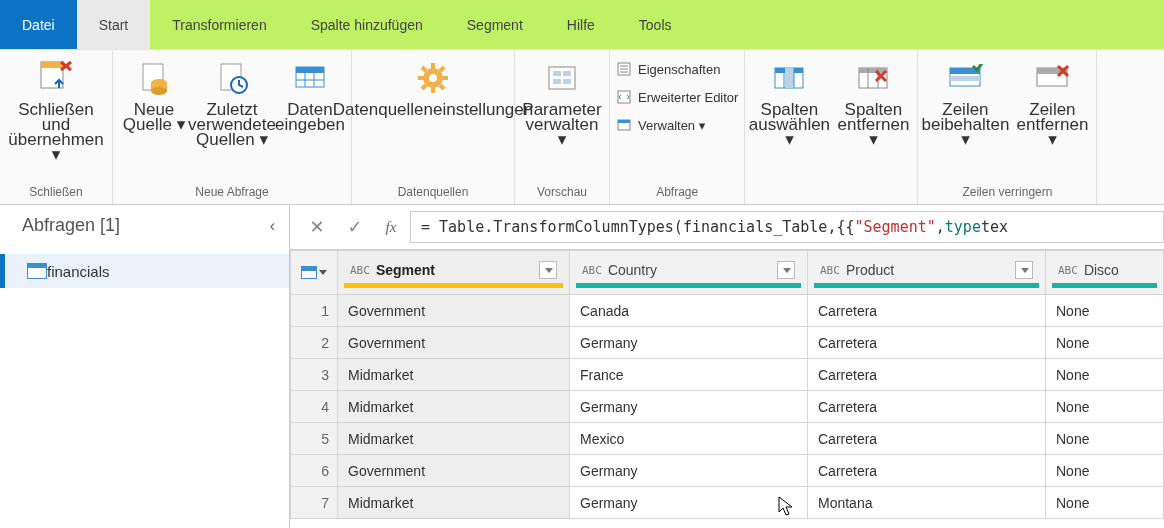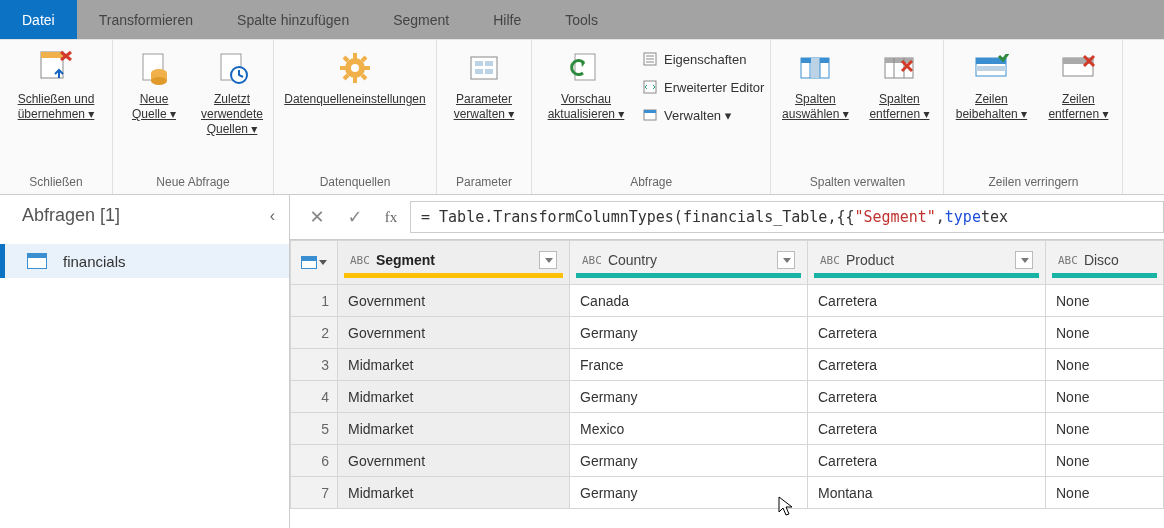--- a/index.html
+++ b/index.html
@@ -10,22 +10,22 @@
     background: #fff;
     width: 1164px;
     height: 528px;
     overflow: hidden;
     position: relative;
   }
 
   
   .menu-tabs {
     display: flex;
-    height: 40px;
-    background: #a3a3a3;
+    height: 50px;
+    background: #bef264;
     border-bottom: 1px solid #e4e4e4;
     align-items: stretch;
   }
   .menu-tab {
     padding: 0 22px;
     display: flex;
     align-items: center;
     font-size: 14px;
     color: #444;
     cursor: pointer;
@@ -74,24 +74,23 @@
   .ribbon-btn .icon-slot {
     width: 40px;
     height: 40px;
     display: flex;
     align-items: center;
     justify-content: center;
     margin-bottom: 4px;
   }
   .ribbon-btn .lbl {
     text-align: center;
-    font-size: 12px;
+    font-size: 17px;
     line-height: 15px;
     color: #333;
-    text-decoration: underline;
   }
   .ribbon-col {
     display: flex;
     flex-direction: column;
     justify-content: flex-start;
     gap: 6px;
     padding-top: 4px;
     text-align: right;
   }
   .ribbon-mini {
@@ -138,21 +137,21 @@
   }
   .collapse-chevron {
     font-size: 16px;
     color: #666;
     cursor: pointer;
   }
   .query-list { padding: 8px 0; }
   .query-item {
     display: flex;
     align-items: center;
-    gap: 16px;
+    gap: 0;
     height: 34px;
     padding: 0 22px;
     font-size: 15px;
     color: #333;
     border-left: 5px solid #0b72c4;
     background: #e9f2fa;
     cursor: pointer;
   }
 
   
@@ -172,40 +171,41 @@
     gap: 4px;
   }
   .fbar-btn {
     width: 34px; height: 32px;
     display: flex; align-items: center; justify-content: center;
     color: #888;
     font-size: 18px;
     cursor: pointer;
   }
   .fx-label {
+    font-style: italic;
     font-family: "Segoe UI", serif;
     color: #666;
     font-size: 15px;
     width: 30px;
     text-align: center;
   }
   .formula-input {
     flex: 1;
     border: 1px solid #ccc;
     height: 32px;
     padding: 0 10px;
     font-family: Consolas, monospace;
     font-size: 15px;
     white-space: nowrap;
     overflow: hidden;
     display: flex;
     align-items: center;
   }
   .tok-str { color: #c0322f; }
-  .tok-kw  { color: #1d4ed8; }
+  .tok-kw  { color: #0f766e; }
 
   
   .grid-wrap {
     flex: 1;
     overflow: hidden;
     border-top: 1px solid #ccc;
   }
   table.grid {
     border-collapse: collapse;
     width: 100%;
@@ -291,20 +291,21 @@
       linear-gradient(#3b8fd0,#3b8fd0) 0 0/100% 4px no-repeat,
       linear-gradient(#fff,#fff);
     border: 1px solid #3b8fd0;
   }
 </style>
 </head>
 <body>
 
 <div class="menu-tabs">
   <div class="menu-tab file">Datei</div>
+  <div class="menu-tab active">Start</div>
   <div class="menu-tab">Transformieren</div>
   <div class="menu-tab">Spalte hinzufügen</div>
   <div class="menu-tab">Segment</div>
   <div class="menu-tab">Hilfe</div>
   <div class="menu-tab">Tools</div>
 </div>
 
 <div class="ribbon">
 
   <div class="ribbon-group">
@@ -340,20 +341,32 @@
       </div>
       <div class="ribbon-btn">
         <div class="icon-slot">
           <svg width="34" height="34" viewBox="0 0 34 34">
             <rect x="6" y="3" width="20" height="26" fill="#fff" stroke="#999"></rect>
             <circle cx="24" cy="24" r="8" fill="#fff" stroke="#1565c0" stroke-width="2"></circle>
             <path d="M24 19 L24 24 L28 26" stroke="#1565c0" stroke-width="2" fill="none"></path>
           </svg>
         </div>
         <div class="lbl">Zuletzt verwendete Quellen ▾</div>
+      </div>
+      <div class="ribbon-btn">
+        <div class="icon-slot">
+          <svg width="34" height="30" viewBox="0 0 34 30">
+            <rect x="3" y="4" width="28" height="20" fill="#fff" stroke="#3b8fd0"></rect>
+            <rect x="3" y="4" width="28" height="6" fill="#3b8fd0"></rect>
+            <line x1="12" y1="4" x2="12" y2="24" stroke="#3b8fd0"></line>
+            <line x1="21" y1="4" x2="21" y2="24" stroke="#3b8fd0"></line>
+            <line x1="3" y1="17" x2="31" y2="17" stroke="#3b8fd0"></line>
+          </svg>
+        </div>
+        <div class="lbl">Daten eingeben</div>
       </div>
     </div>
     <div class="ribbon-group-label">Neue Abfrage</div>
   </div>
 
   <div class="ribbon-group">
     <div class="ribbon-group-body">
       <div class="ribbon-btn" style="width:150px">
         <div class="icon-slot">
           <svg width="34" height="34" viewBox="0 0 34 34">
@@ -385,35 +398,25 @@
             <rect x="4" y="4" width="26" height="22" fill="#fff" stroke="#888"></rect>
             <rect x="8" y="8" width="8" height="5" fill="#bcd3e6"></rect>
             <rect x="8" y="16" width="8" height="5" fill="#bcd3e6"></rect>
             <rect x="18" y="8" width="8" height="5" fill="#bcd3e6"></rect>
             <rect x="18" y="16" width="8" height="5" fill="#bcd3e6"></rect>
           </svg>
         </div>
         <div class="lbl">Parameter verwalten ▾</div>
       </div>
     </div>
-    <div class="ribbon-group-label">Parameter</div>
+    <div class="ribbon-group-label">Vorschau</div>
   </div>
 
   <div class="ribbon-group">
     <div class="ribbon-group-body">
-      <div class="ribbon-btn" style="width:96px">
-        <div class="icon-slot">
-          <svg width="34" height="34" viewBox="0 0 34 34">
-            <rect x="6" y="3" width="20" height="26" fill="#fff" stroke="#999"></rect>
-            <path d="M14 22 A7 7 0 1 1 15 12" fill="none" stroke="#2e8b3d" stroke-width="3"></path>
-            <path d="M12 10 L16 12 L13 16 Z" fill="#2e8b3d"></path>
-          </svg>
-        </div>
-        <div class="lbl">Vorschau aktualisieren ▾</div>
-      </div>
       <div class="ribbon-col">
         <div class="ribbon-mini">
           <svg width="16" height="16" viewBox="0 0 16 16">
               <rect x="2" y="2" width="12" height="12" fill="#fff" stroke="#888"></rect>
               <line x1="4" y1="5" x2="12" y2="5" stroke="#888"></line>
               <line x1="4" y1="8" x2="12" y2="8" stroke="#888"></line>
               <line x1="4" y1="11" x2="12" y2="11" stroke="#888"></line>
             </svg>
           <span>Eigenschaften</span>
         </div>
@@ -456,21 +459,20 @@
             <rect x="3" y="5" width="28" height="20" fill="#fff" stroke="#888"></rect>
             <rect x="3" y="5" width="28" height="5" fill="#aaa"></rect>
             <line x1="12" y1="5" x2="12" y2="25" stroke="#888"></line>
             <line x1="22" y1="5" x2="22" y2="25" stroke="#888"></line>
             <path d="M20 8 L30 18 M30 8 L20 18" stroke="#d13b2a" stroke-width="3"></path>
           </svg>
         </div>
         <div class="lbl">Spalten entfernen ▾</div>
       </div>
     </div>
-    <div class="ribbon-group-label">Spalten verwalten</div>
   </div>
 
   <div class="ribbon-group">
     <div class="ribbon-group-body">
       <div class="ribbon-btn" style="width:82px">
         <div class="icon-slot">
           <svg width="36" height="28" viewBox="0 0 36 28">
             <rect x="3" y="4" width="30" height="18" fill="#fff" stroke="#3b8fd0"></rect>
             <rect x="3" y="4" width="30" height="6" fill="#3b8fd0"></rect>
             <rect x="3" y="12" width="30" height="5" fill="#bcd3e6"></rect>

